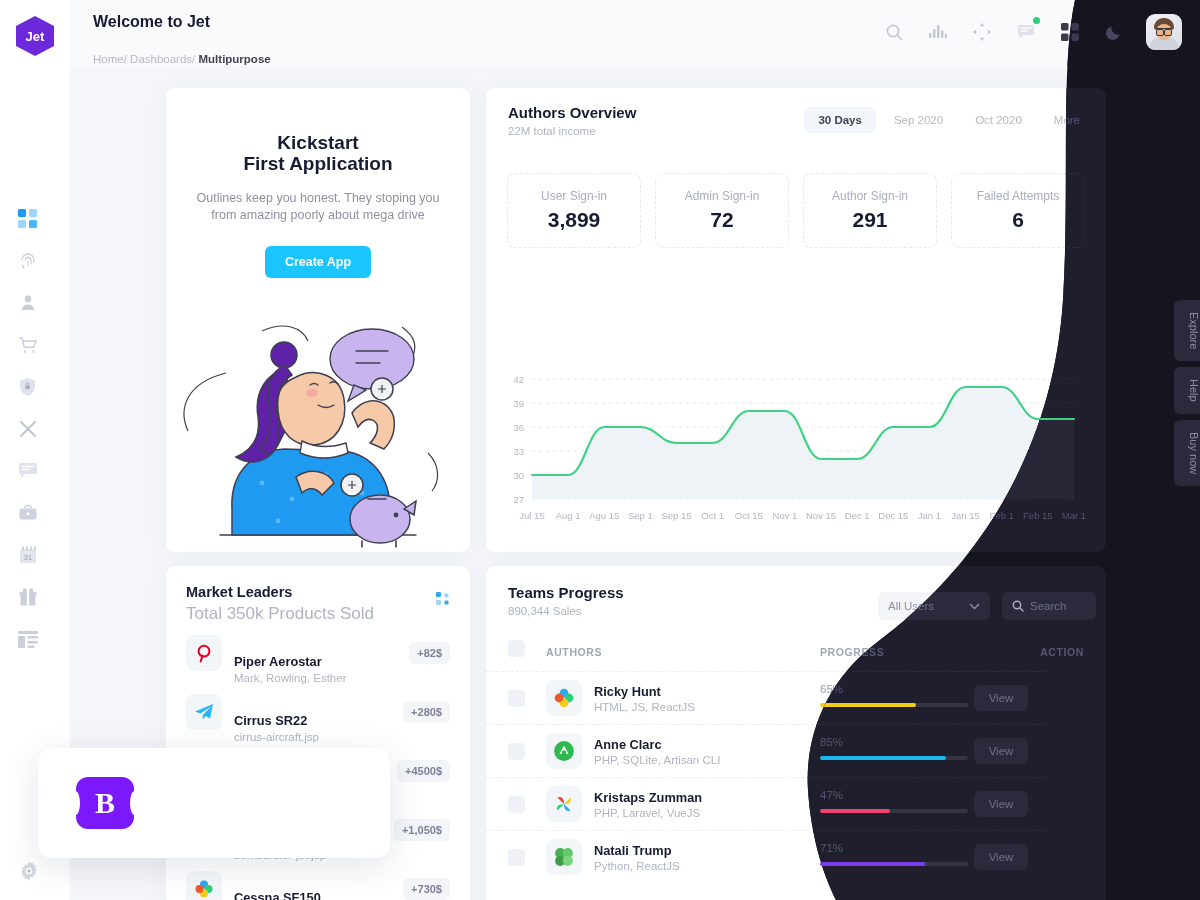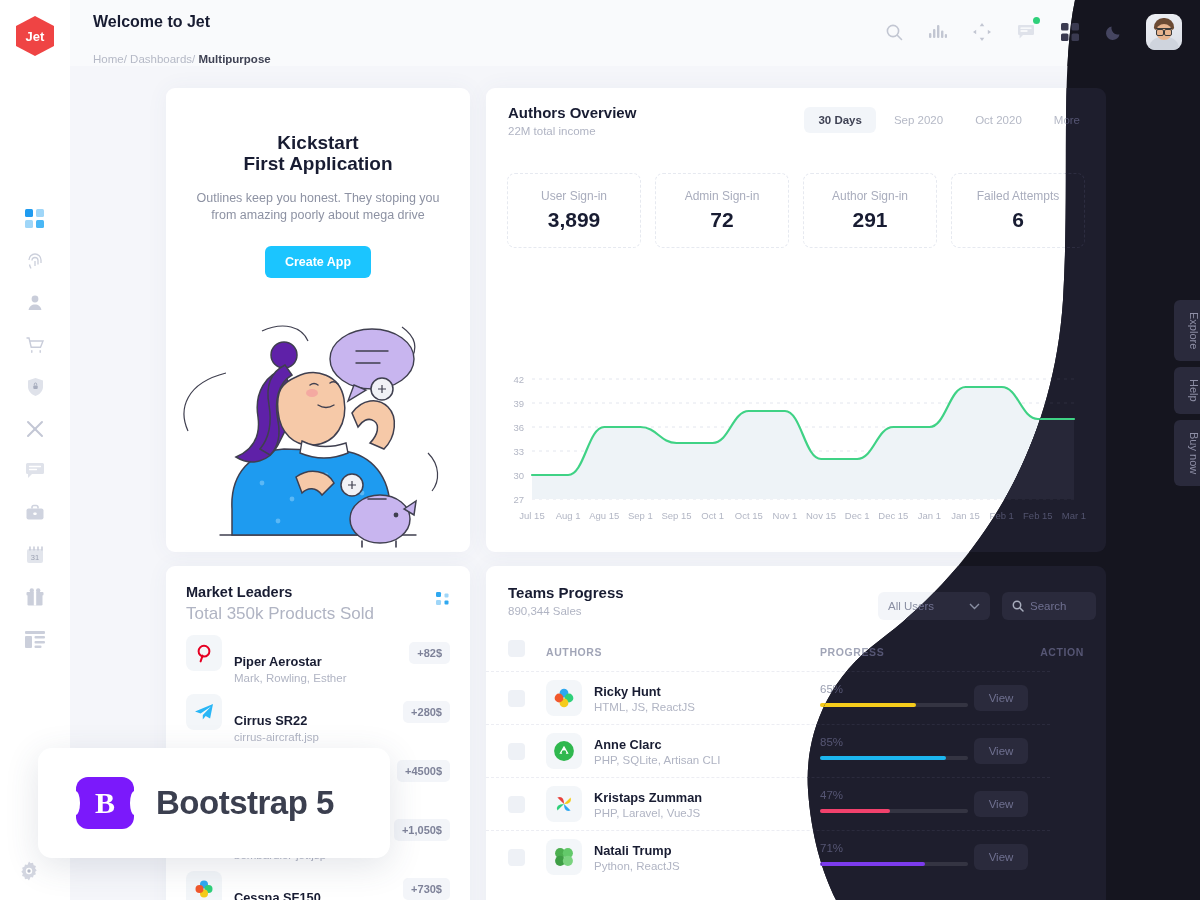--- a/index.html
+++ b/index.html
@@ -14,27 +14,27 @@
   
   .layer { position: absolute; inset: 0; width: 1200px; height: 900px; }
 
   
   .sidebar {
     position: absolute; left: 0; top: 0; width: 70px; height: 900px;
     background: #ffffff;
     display: flex; flex-direction: column; align-items: center;
   }
   .logo {
-    margin-top: 16px; width: 38px; height: 40px; background: #ef4444;
+    margin-top: 16px; width: 38px; height: 40px; background: #6d28d9;
     clip-path: polygon(50% 0%, 100% 25%, 100% 75%, 50% 100%, 0% 75%, 0% 25%);
     color: #fff; font-size: 13px; font-weight: bold;
     display: flex; align-items: center; justify-content: center;
   }
   .side-nav { margin-top: 152px; display: flex; flex-direction: column; gap: 20px; align-items: center; }
-  .side-item { width: 34px; height: 22px; display: flex; align-items: center; justify-content: center; cursor: pointer; }
+  .side-item { width: 34px; height: 22px; display: flex; align-items: center; cursor: pointer; }
   .side-item svg { display: block; }
   .side-gear { position: absolute; left: 18px; top: 860px; }
 
   
   .header { position: absolute; left: 70px; top: 0; width: 1130px; height: 66px; background: #f9fafc; }
   .hdr-title { position: absolute; left: 23px; top: 13px; font-size: 16px; font-weight: bold; color: #181c32; }
   .crumbs { position: absolute; left: 23px; top: 53px; font-size: 11.5px; color: #b5b9c6; }
   .crumbs .cur { color: #3f4254; font-weight: bold; }
   .hdr-icons { position: absolute; right: 18px; top: 10px; display: flex; align-items: center; gap: 20px; height: 44px; }
   .hicon { position: relative; width: 24px; height: 24px; display: flex; align-items: center; justify-content: center; cursor: pointer; }
@@ -1024,16 +1024,15 @@
 </div>
 
 <div class="vtabs">
   <div class="vtab">Explore</div>
   <div class="vtab">Help</div>
   <div class="vtab">Buy now</div>
 </div>
 
 <div id="bscard">
   <div class="bs-logo">B</div>
-  <div class="bs-txt">Bootstrap 5</div>
 </div>
 
 </div>
 
 </body></html>

